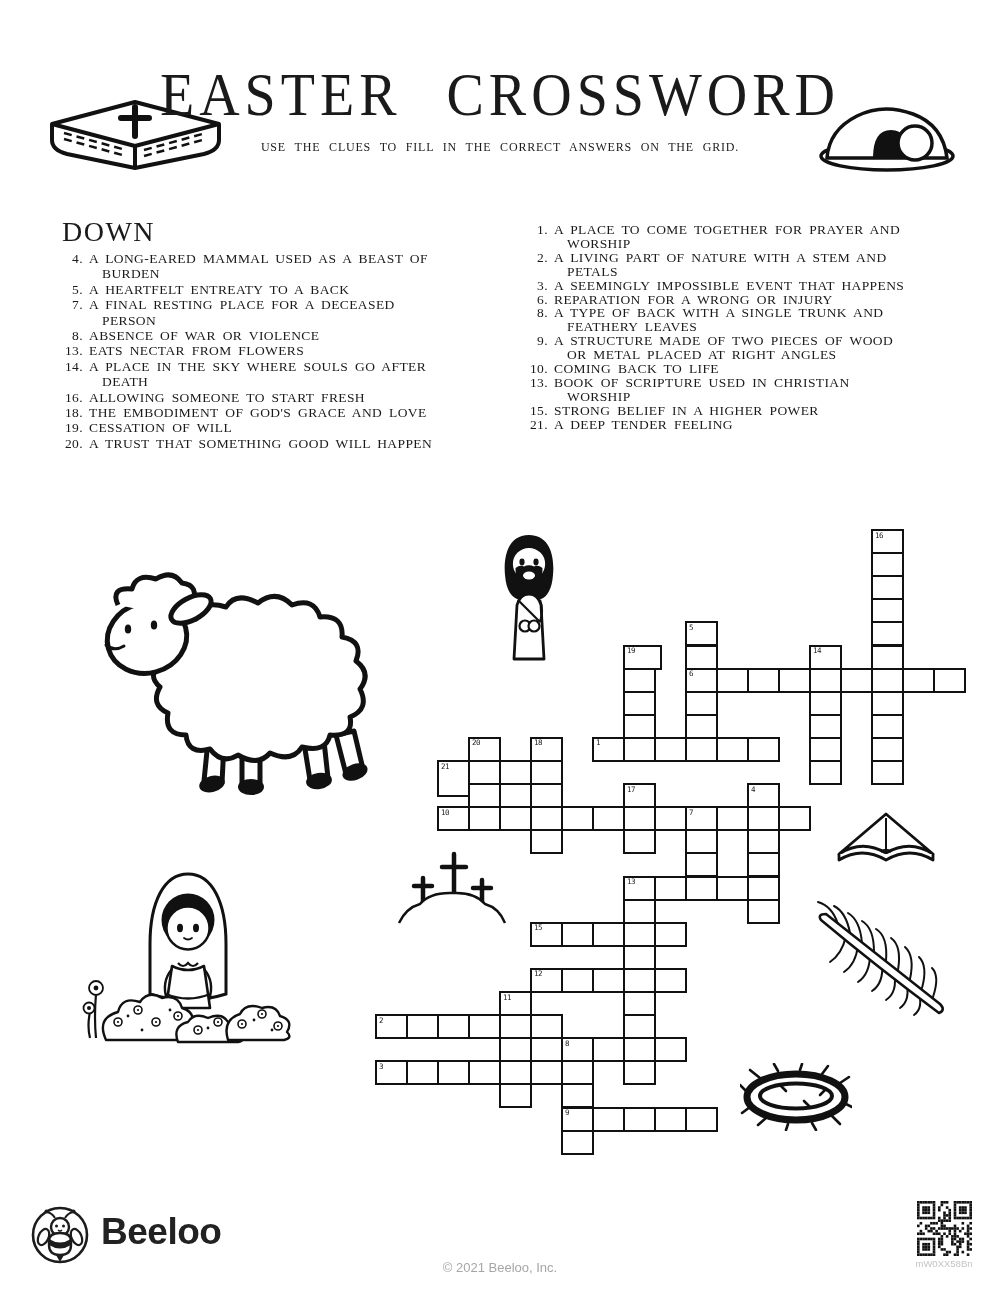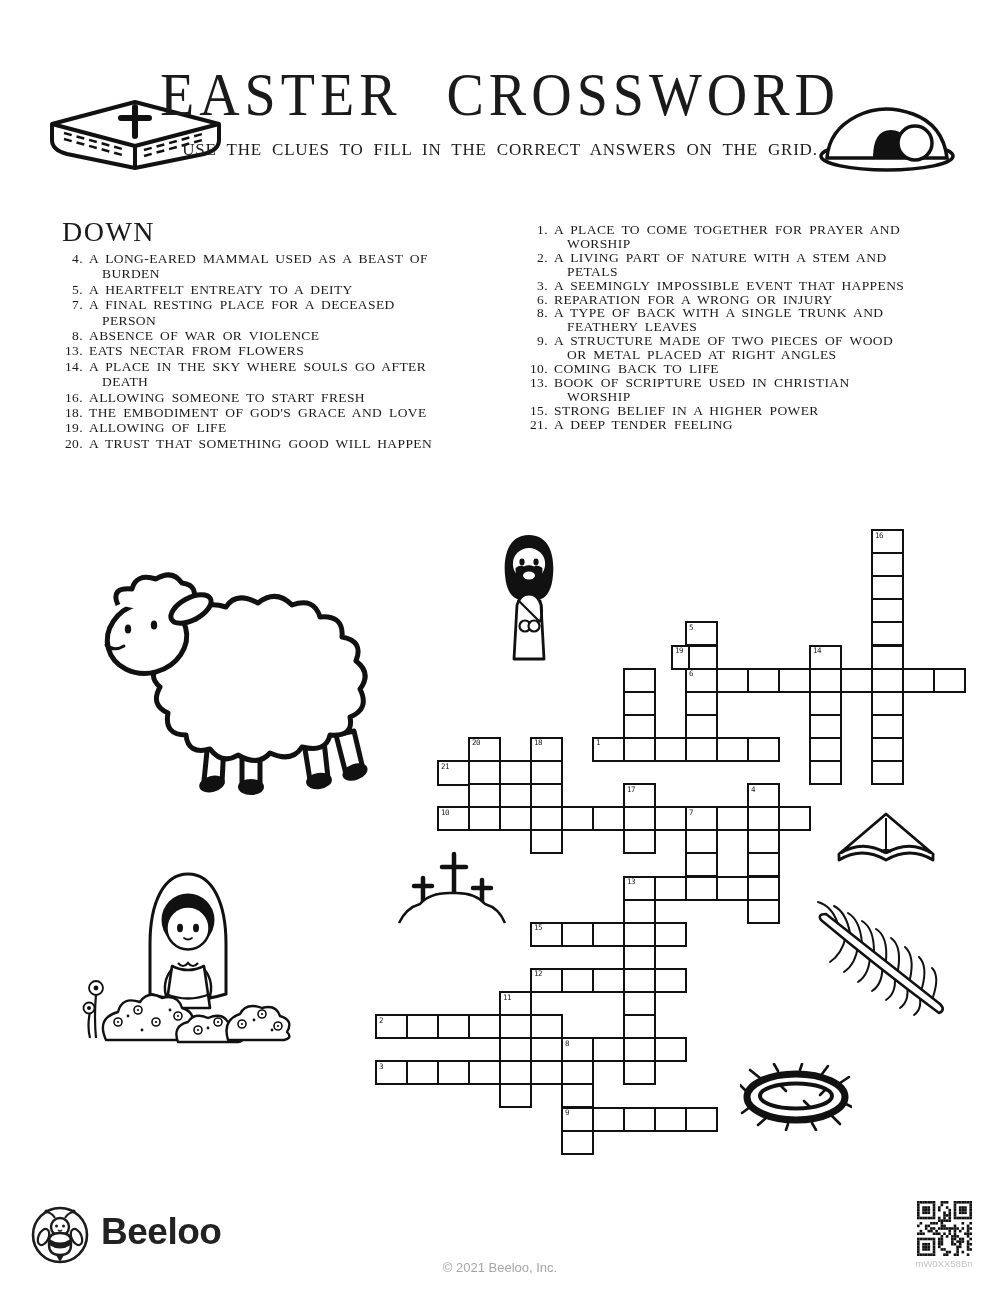--- a/index.html
+++ b/index.html
@@ -3,21 +3,21 @@
 <meta charset="utf-8">
 <style>
   html,body{margin:0;padding:0;background:#fff;}
   #page{position:relative;width:1000px;height:1294px;background:#fff;overflow:hidden;
         font-family:"Liberation Serif",serif;color:#1a1a1a;}
   .abs{position:absolute;}
 
   
   #title{left:0;top:62px;width:1000px;text-align:center;font-size:56px;letter-spacing:5px;
          word-spacing:26px;font-weight:400;transform:scaleY(1.08);}
-  #subtitle{left:0;top:140px;width:1000px;text-align:center;font-size:17px;
+  #subtitle{left:0;top:140px;width:1000px;text-align:center;font-size:12px;
             letter-spacing:.8px;word-spacing:5px;}
 
   
   .clue-col{top:218px;width:392px;}
   #down-col{left:62px;}
   #across-col{left:527px;}
   .clue-heading{font-size:28px;line-height:28px;letter-spacing:1.5px;font-weight:400;margin:0;}
   .clue-list{margin-top:5px;}
   .clue{display:flex;font-size:13.5px;letter-spacing:.4px;word-spacing:3px;}
   #down-col .clue{line-height:15.4px;}
@@ -74,21 +74,21 @@
 
   <div class="abs clue-col" id="down-col">
     <h2 class="clue-heading">DOWN</h2>
     <div class="clue-list">
         <div class="clue">
           <span class="clue-num">4.</span>
           <span class="clue-text">A LONG-EARED MAMMAL USED AS A BEAST OF BURDEN</span>
         </div>
         <div class="clue">
           <span class="clue-num">5.</span>
-          <span class="clue-text">A HEARTFELT ENTREATY TO A DEITY</span>
+          <span class="clue-text">A HEARTFELT ENTREATY TO A BACK</span>
         </div>
         <div class="clue">
           <span class="clue-num">7.</span>
           <span class="clue-text">A FINAL RESTING PLACE FOR A DECEASED PERSON</span>
         </div>
         <div class="clue">
           <span class="clue-num">8.</span>
           <span class="clue-text">ABSENCE OF WAR OR VIOLENCE</span>
         </div>
         <div class="clue">
@@ -102,21 +102,21 @@
         <div class="clue">
           <span class="clue-num">16.</span>
           <span class="clue-text">ALLOWING SOMEONE TO START FRESH</span>
         </div>
         <div class="clue">
           <span class="clue-num">18.</span>
           <span class="clue-text">THE EMBODIMENT OF GOD'S GRACE AND LOVE</span>
         </div>
         <div class="clue">
           <span class="clue-num">19.</span>
-          <span class="clue-text">ALLOWING OF LIFE</span>
+          <span class="clue-text">CESSATION OF WILL</span>
         </div>
         <div class="clue">
           <span class="clue-num">20.</span>
           <span class="clue-text">A TRUST THAT SOMETHING GOOD WILL HAPPEN</span>
         </div>
       </div>
   </div>
 
   <div class="abs clue-col" id="across-col">
     <div class="clue-list">
@@ -345,21 +345,21 @@
       <div class="cell" style="left: 685px; top: 621.4px; width: 33px; height: 25.1px;">
         <span class="cell-num">5</span>
       </div>
       <div class="cell" style="left: 685px; top: 644.5px; width: 33px; height: 25.1px;"></div>
       <div class="cell" style="left: 685px; top: 667.6px; width: 33px; height: 25.1px;">
         <span class="cell-num">6</span>
       </div>
       <div class="cell" style="left: 685px; top: 690.7px; width: 33px; height: 25.1px;"></div>
       <div class="cell" style="left: 685px; top: 713.8px; width: 33px; height: 25.1px;"></div>
       <div class="cell" style="left: 685px; top: 736.9px; width: 33px; height: 25.1px;"></div>
-      <div class="cell" style="left: 623px; top: 644.5px; width: 19px; height: 25.1px; margin-left: 48px;">
+      <div class="cell" style="left: 623px; top: 644.5px; width: 39px; height: 25.1px;">
         <span class="cell-num">19</span>
       </div>
       <div class="cell" style="left: 623px; top: 667.6px; width: 33px; height: 25.1px;"></div>
       <div class="cell" style="left: 623px; top: 690.7px; width: 33px; height: 25.1px;"></div>
       <div class="cell" style="left: 623px; top: 713.8px; width: 33px; height: 25.1px;"></div>
       <div class="cell" style="left: 623px; top: 736.9px; width: 33px; height: 25.1px;"></div>
       <div class="cell" style="left: 809px; top: 644.5px; width: 33px; height: 25.1px;">
         <span class="cell-num">14</span>
       </div>
       <div class="cell" style="left: 809px; top: 667.6px; width: 33px; height: 25.1px;"></div>
@@ -385,21 +385,21 @@
       <div class="cell" style="left: 530px; top: 760px; width: 33px; height: 25.1px;"></div>
       <div class="cell" style="left: 530px; top: 783.1px; width: 33px; height: 25.1px;"></div>
       <div class="cell" style="left: 530px; top: 806.2px; width: 33px; height: 25.1px;"></div>
       <div class="cell" style="left: 530px; top: 829.3px; width: 33px; height: 25.1px;"></div>
       <div class="cell" style="left: 592px; top: 736.9px; width: 33px; height: 25.1px;">
         <span class="cell-num">1</span>
       </div>
       <div class="cell" style="left: 654px; top: 736.9px; width: 33px; height: 25.1px;"></div>
       <div class="cell" style="left: 716px; top: 736.9px; width: 33px; height: 25.1px;"></div>
       <div class="cell" style="left: 747px; top: 736.9px; width: 33px; height: 25.1px;"></div>
-      <div class="cell" style="left: 437px; top: 760px; width: 33px; height: 26px;">
+      <div class="cell" style="left: 437px; top: 760px; width: 33px; height: 37px;">
         <span class="cell-num">21</span>
       </div>
       <div class="cell" style="left: 499px; top: 760px; width: 33px; height: 25.1px;"></div>
       <div class="cell" style="left: 623px; top: 783.1px; width: 33px; height: 25.1px;">
         <span class="cell-num">17</span>
       </div>
       <div class="cell" style="left: 623px; top: 806.2px; width: 33px; height: 25.1px;"></div>
       <div class="cell" style="left: 623px; top: 829.3px; width: 33px; height: 25.1px;"></div>
       <div class="cell" style="left: 747px; top: 783.1px; width: 33px; height: 25.1px;">
         <span class="cell-num">4</span>

